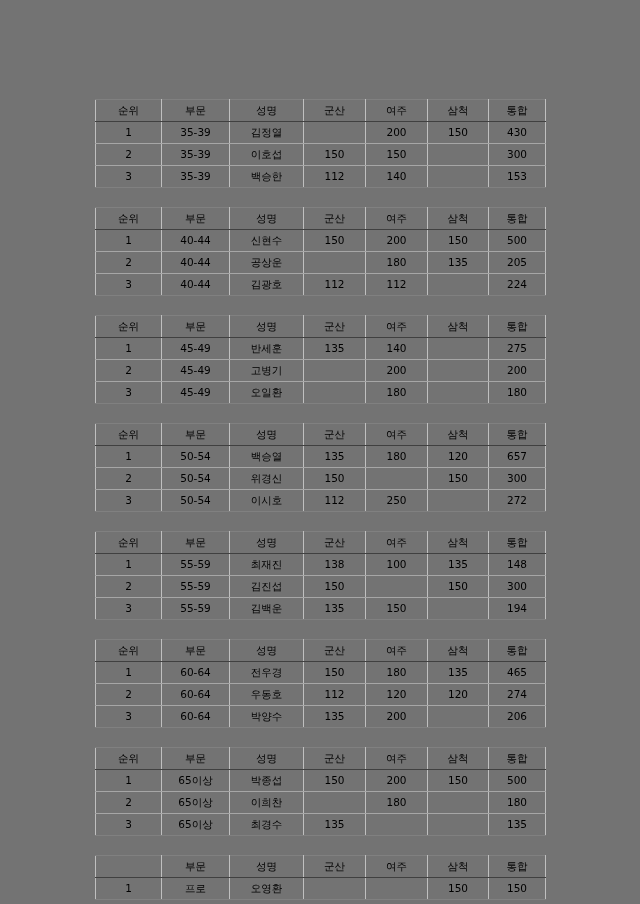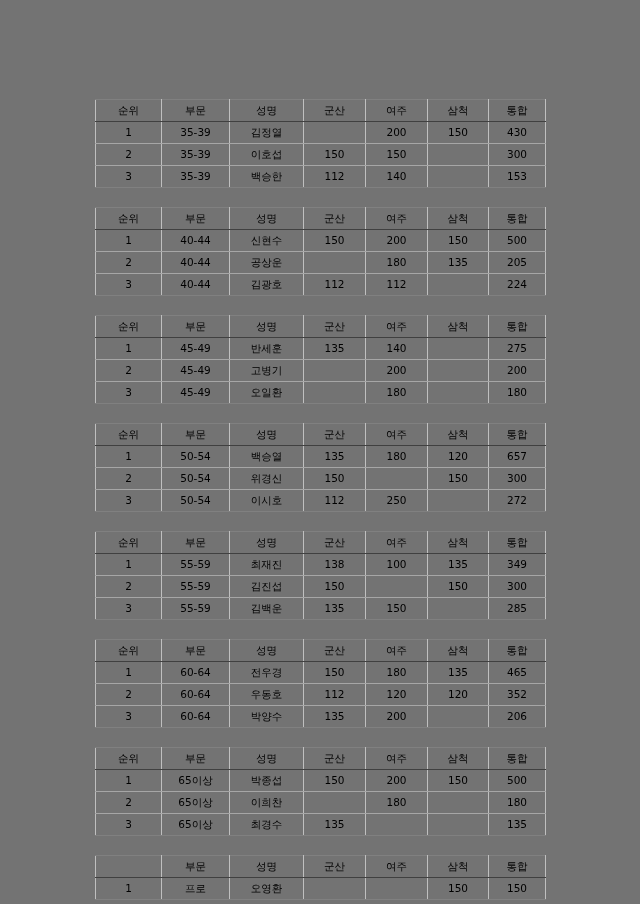--- a/index.html
+++ b/index.html
@@ -306,39 +306,39 @@
           </tr>
         </thead>
         <tbody>
           <tr>
             <td>1</td>
             <td>55-59</td>
             <td>최재진</td>
             <td class="num">138</td>
             <td class="num">100</td>
             <td class="num">135</td>
-            <td class="num">349</td>
+            <td class="num">148</td>
           </tr>
           <tr>
             <td>2</td>
             <td>55-59</td>
             <td>김진섭</td>
             <td class="num">150</td>
             <td class="num"></td>
             <td class="num">150</td>
             <td class="num">300</td>
           </tr>
           <tr>
             <td>3</td>
             <td>55-59</td>
             <td>김백운</td>
             <td class="num">135</td>
             <td class="num">150</td>
             <td class="num"></td>
-            <td class="num">285</td>
+            <td class="num">194</td>
           </tr>
         </tbody>
       </table>
       <table class="rank-table">
         <colgroup>
           <col class="c-rank">
           <col class="c-div">
           <col class="c-name">
           <col class="c-gunsan">
           <col class="c-yeoju">
@@ -366,21 +366,21 @@
             <td class="num">135</td>
             <td class="num">465</td>
           </tr>
           <tr>
             <td>2</td>
             <td>60-64</td>
             <td>우동호</td>
             <td class="num">112</td>
             <td class="num">120</td>
             <td class="num">120</td>
-            <td class="num">352</td>
+            <td class="num">274</td>
           </tr>
           <tr>
             <td>3</td>
             <td>60-64</td>
             <td>박양수</td>
             <td class="num">135</td>
             <td class="num">200</td>
             <td class="num"></td>
             <td class="num">206</td>
           </tr>

